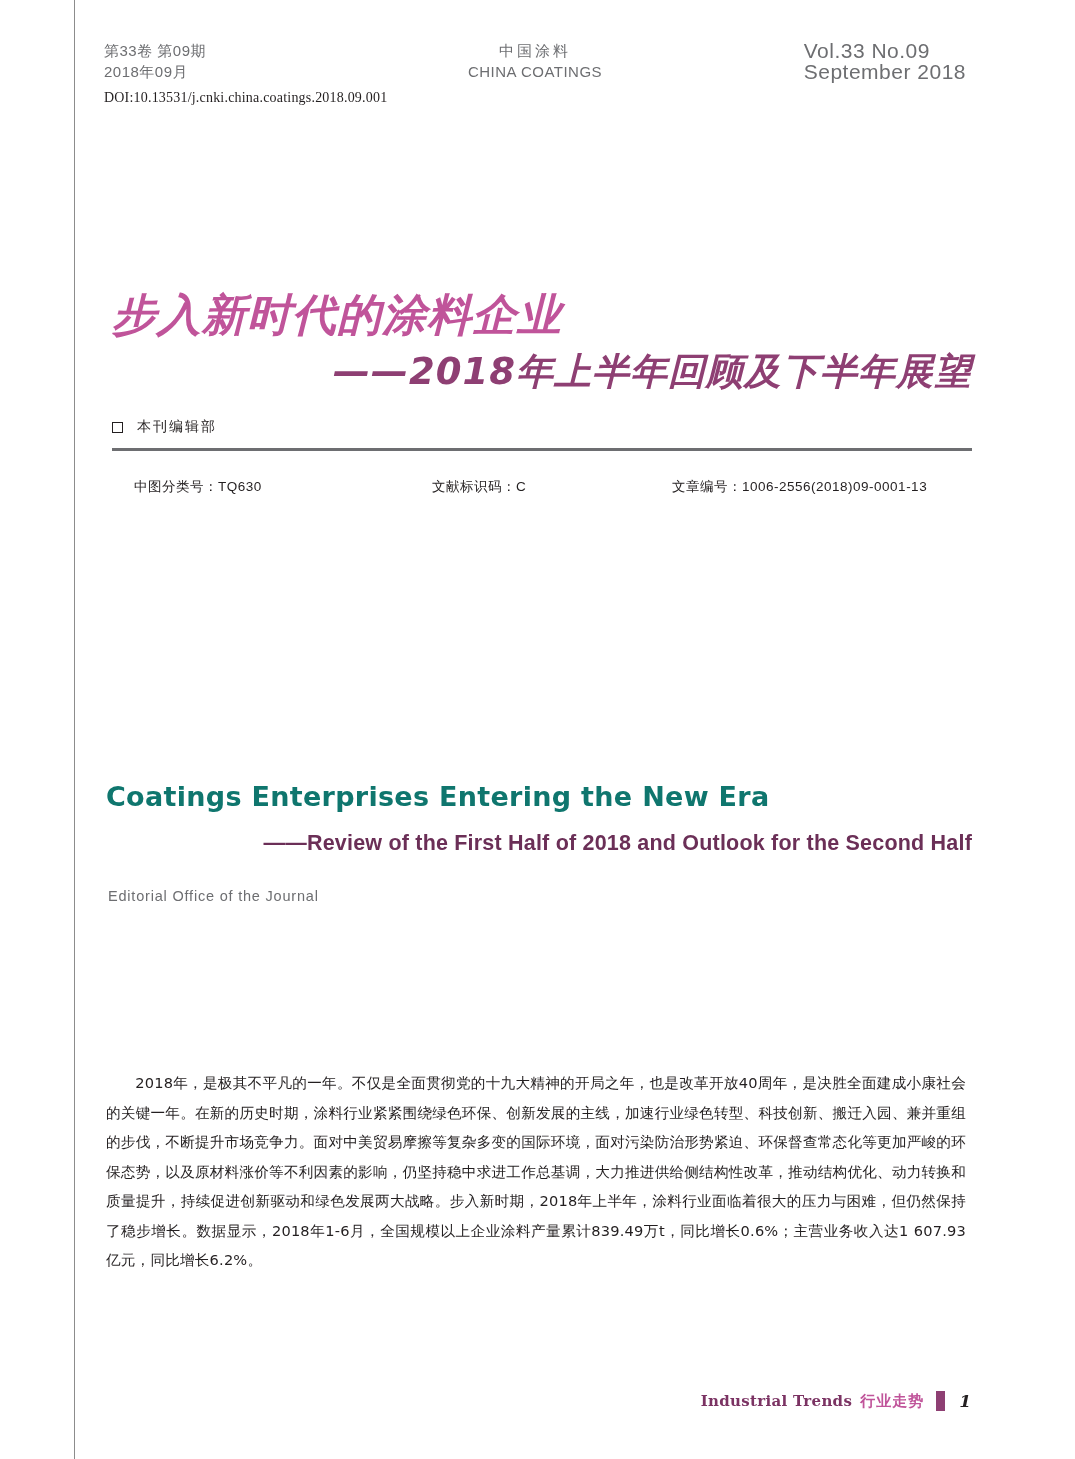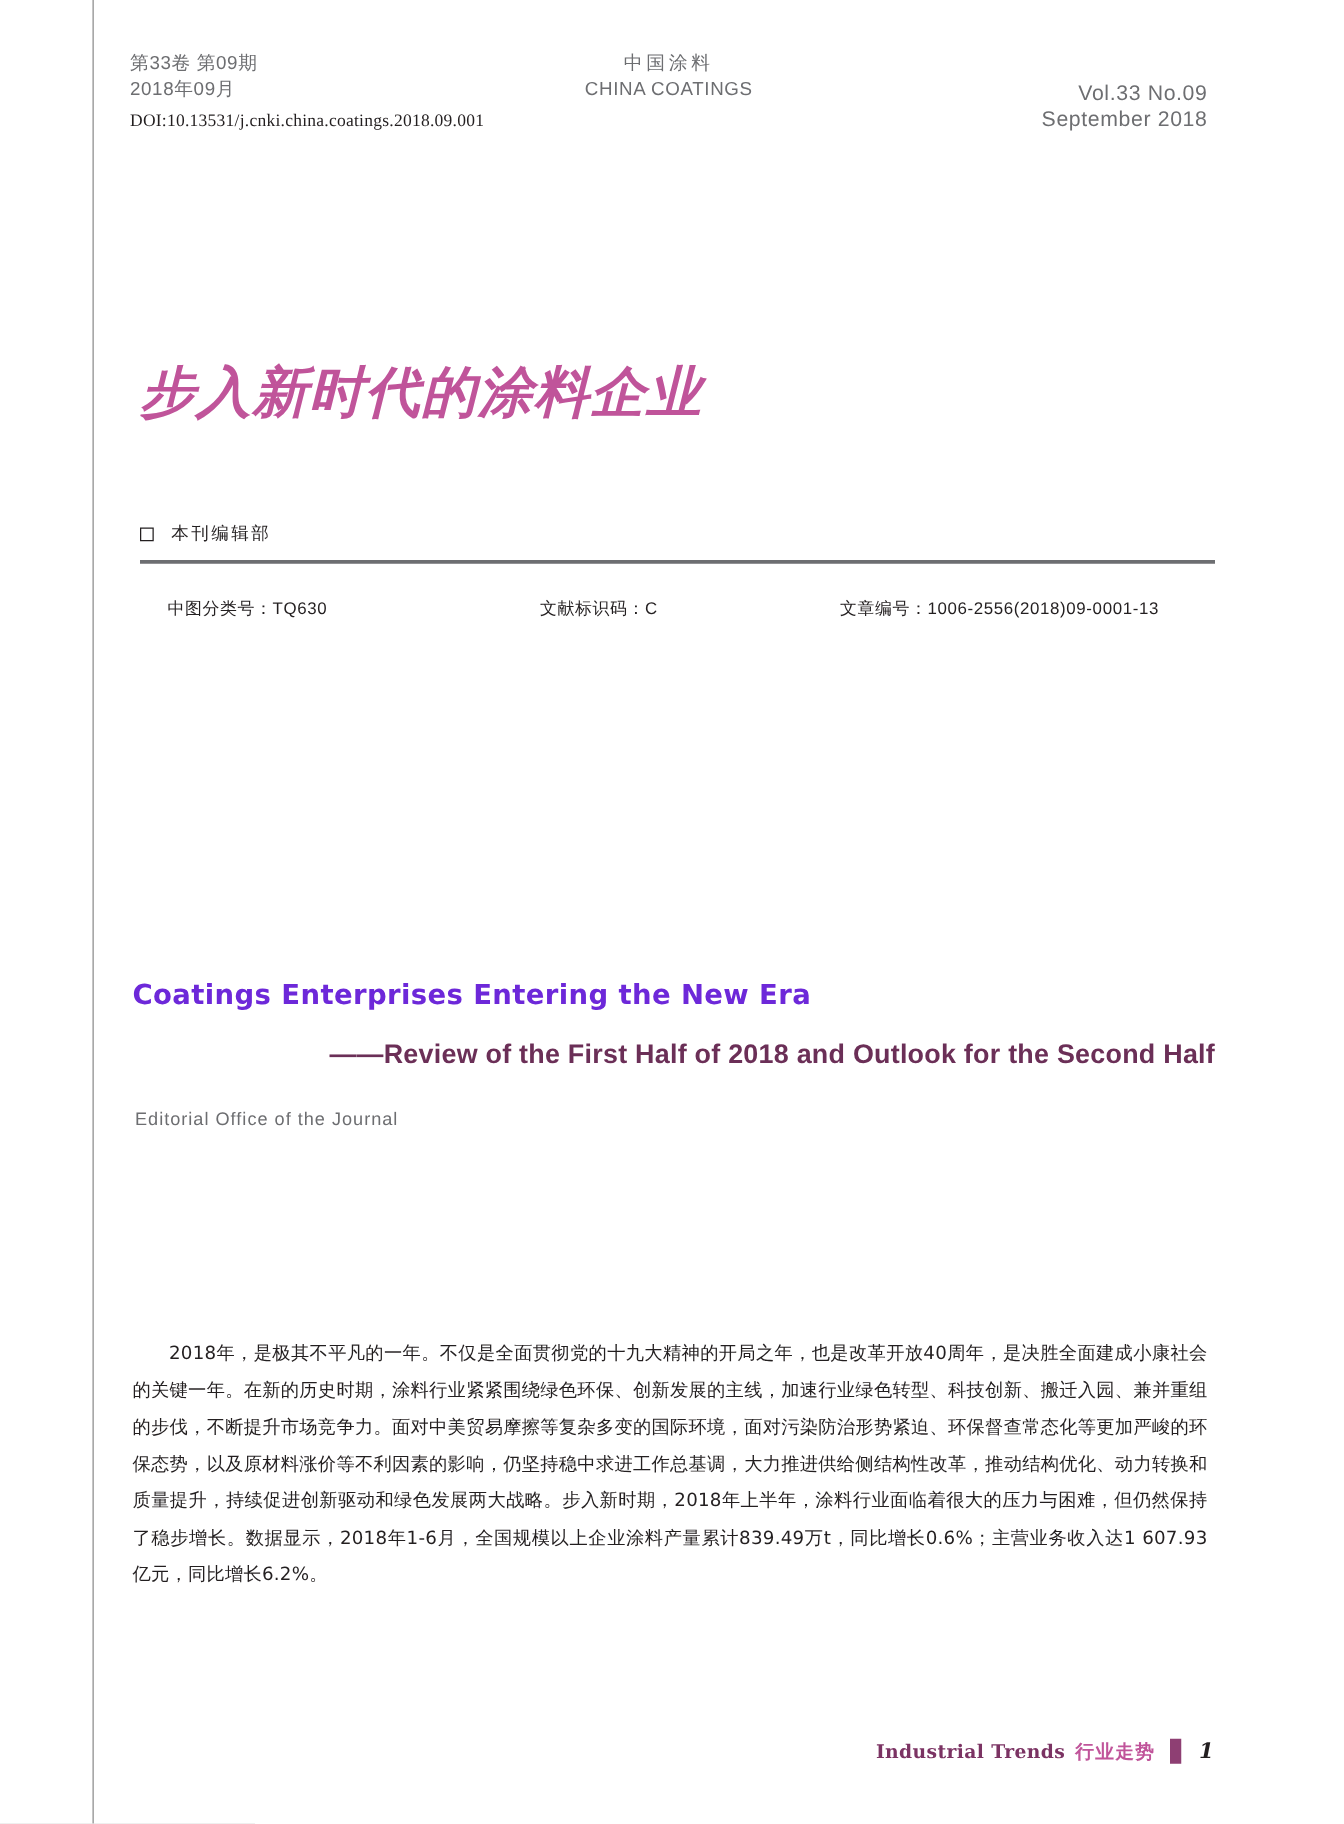--- a/index.html
+++ b/index.html
@@ -56,27 +56,26 @@
     letter-spacing: 0.5px;
     white-space: nowrap;
   }
   .hdr-center .cn {
     letter-spacing: 3px;
   }
   .hdr-right {
     position: absolute;
     right: 0;
     top: 0;
-    text-align: right;
-    font-size: 17px;
+    text-align: left;
+    font-size: 21px;
     line-height: 21px;
     color: #6d6e71;
     letter-spacing: 0.5px;
     white-space: nowrap;
-    margin-top: 24px;
   }
   .doi {
     position: absolute;
     left: 104px;
     top: 90px;
     font-family: "Liberation Serif", serif;
     font-size: 14px;
     color: #231f20;
     letter-spacing: 0.2px;
   }
@@ -155,23 +154,23 @@
   
   .en-title-wrap {
     position: absolute;
     left: 106px;
     top: 780px;
     width: 866px;
   }
   .en-title-main {
     font-family: "DejaVu Sans", sans-serif;
     font-weight: bold;
-    font-size: 22px;
+    font-size: 27px;
     line-height: 34px;
-    color: #6d28d9;
+    color: #0f766e;
     letter-spacing: 0.3px;
     white-space: nowrap;
   }
   .en-title-sub {
     margin-top: 14px;
     text-align: right;
     font-family: Liberation Sans, sans-serif;
     font-weight: bold;
     font-size: 21.5px;
     line-height: 30px;
@@ -264,20 +263,21 @@
     <div class="hdr-right">
       <div>Vol.33  No.09</div>
       <div>September 2018</div>
     </div>
   </div>
 
   <div class="doi">DOI:10.13531/j.cnki.china.coatings.2018.09.001</div>
 
   <div class="cn-title-wrap">
     <div class="cn-title-main">步入新时代的涂料企业</div>
+    <div class="cn-title-sub">——2018年上半年回顾及下半年展望</div>
   </div>
 
   <div class="author-line">
     <span class="sq"></span><span class="nm">本刊编辑部</span>
   </div>
 
   <div class="rule-thick"></div>
 
   <div class="meta-row">
     <span class="m1">中图分类号：TQ630</span>

